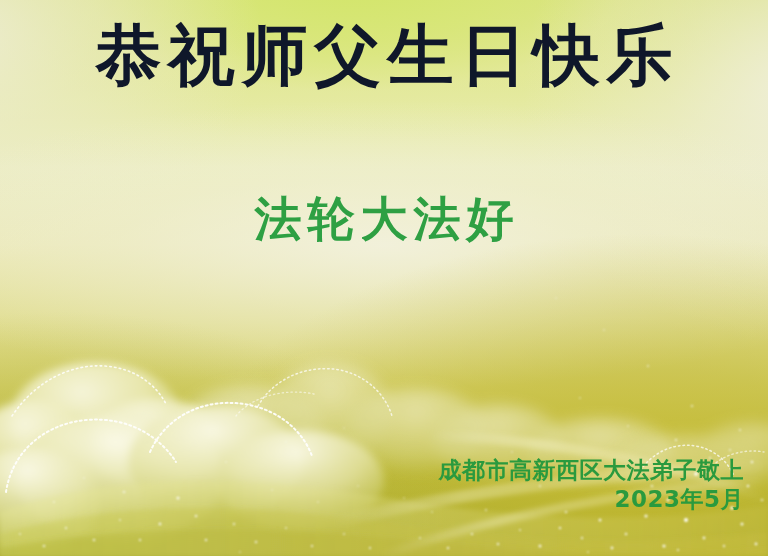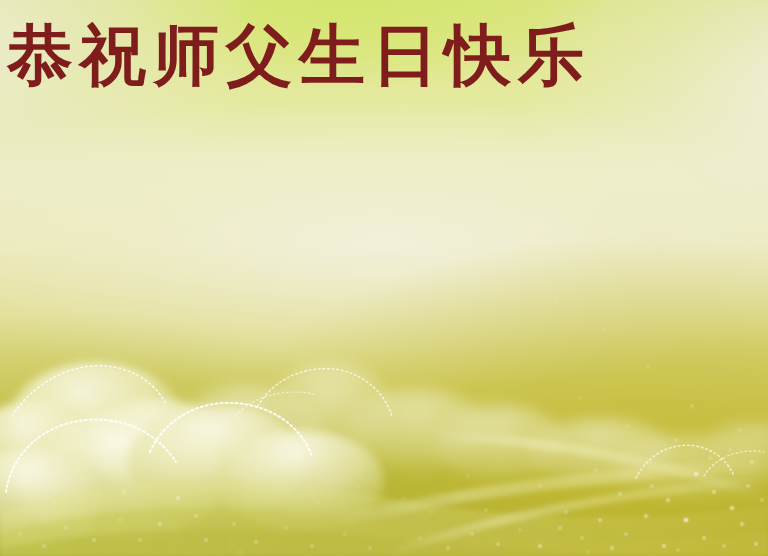--- a/index.html
+++ b/index.html
@@ -91,21 +91,22 @@
   
   .text-layer {
     position: absolute;
     inset: 0;
   }
   #title {
     position: absolute;
     top: 18px;
     left: 0;
     width: 768px;
-    color: #7f1d1d;
+    text-align: center;
+    color: #0f172a;
     font-size: 66px;
     font-weight: bold;
     letter-spacing: 7px;
     line-height: 1.15;
     white-space: nowrap;
     text-indent: 7px;
   }
   #verse {
     position: absolute;
     top: 182px;
@@ -337,17 +338,22 @@
         <circle cx="240" cy="552" r="1.0" opacity="0.45"></circle>
       </g>
     </svg>
   </div>
 
   <div class="text-layer">
 
     <div id="title">恭祝师父生日快乐</div>
 
     <div id="verse">
+      <div class="verse-line">法轮大法好</div>
     </div>
 
+    <div id="signature">
+      <div class="sig-sender">成都市高新西区大法弟子敬上</div>
+      <div class="sig-date">2023年5月</div>
+    </div>
 
   </div>
 </div>
 
 </body></html>

